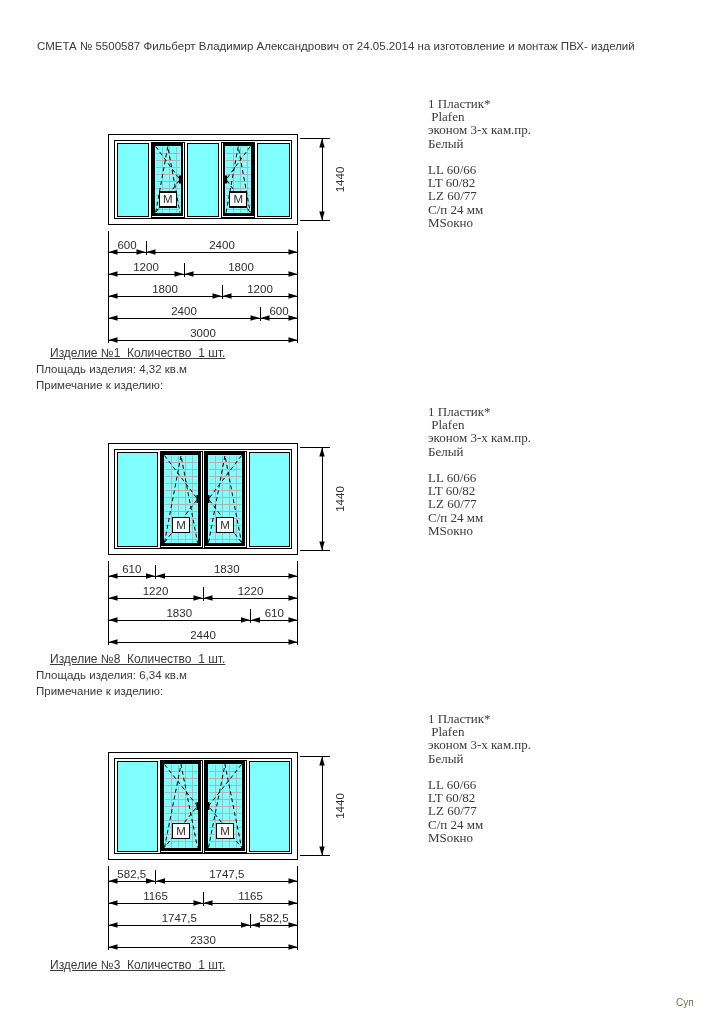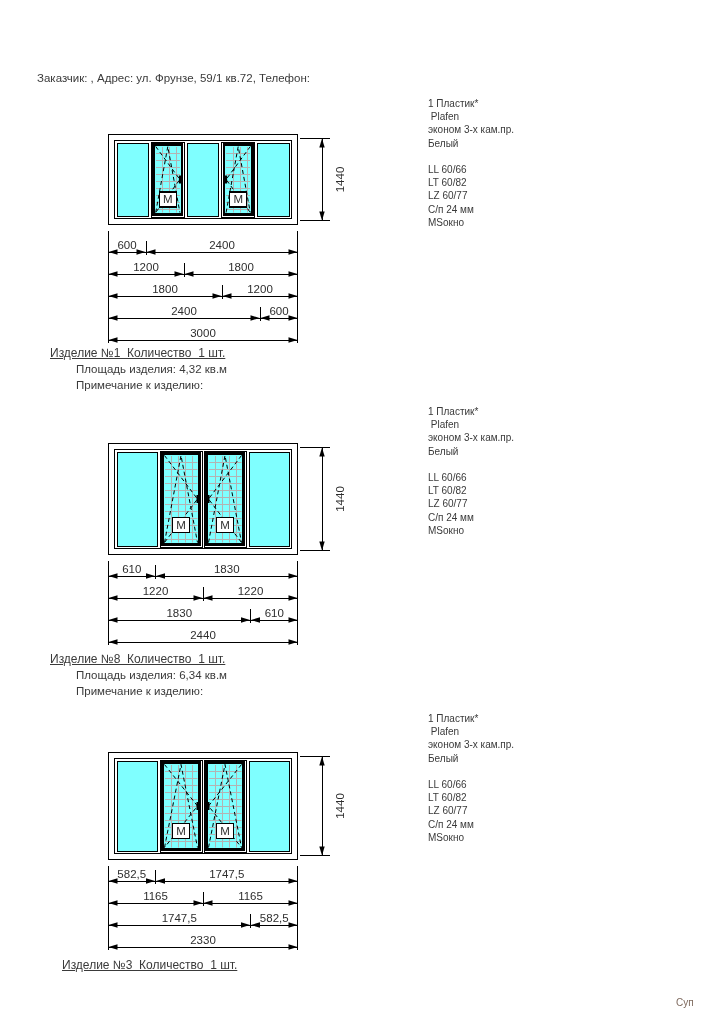--- a/index.html
+++ b/index.html
@@ -4,35 +4,35 @@
 <style>
   * { margin:0; padding:0; box-sizing:border-box; }
   html,body { background:#ffffff; }
   .page {
     position:relative; width:722px; height:1010px; background:#ffffff;
     font-family:"Liberation Sans", sans-serif; color:#333; overflow:hidden;
   }
   .hline { position:absolute; left:37px; font-size:11.5px; color:#3a3a3a; white-space:pre; }
   .h1 { top:40px; }
   .h2 { top:72px; }
-  .spec { position:absolute; left:428px; font-size:10px; color:#3a3a3a; }
+  .spec { position:absolute; left:428px; font-size:13px; color:#3a3a3a;font-family:Liberation Serif, serif; }
   .spec-line { height:13.2px; line-height:13.2px; white-space:pre; }
   .item-line { position:absolute; font-size:11.5px; color:#3a3a3a; white-space:pre; }
   .item-title { left:50px; font-size:12px;text-decoration:underline; }
-  .item-sub { left:36px;margin-left:40px; }
+  .item-sub { left:36px; }
   .win-svg { position:absolute; left:108px; }
   svg text { font-family:"Liberation Sans", sans-serif; font-size:11.5px; fill:#2e2e2e; }
   .footer-note { position:absolute; left:676px; top:997px; font-size:10px; color:#7d685c; }
   .cl { shape-rendering:crispEdges; }
 </style>
 </head>
 <body>
 
 <div class="page">
-  <div class="hline h2">Заказчик: , Адрес: ул. Фрунзе, 59/1 кв.72, Телефон:</div>
+  <div class="hline h1">СМЕТА № 5500587 Фильберт Владимир Александрович от 24.05.2014 на изготовление и монтаж ПВХ- изделий</div>
   <div id="blocks">
       <div class="spec" style="top: 97px;">
         <div class="spec-line">1 Пластик*</div>
         <div class="spec-line"> Plafen</div>
         <div class="spec-line">эконом 3-х кам.пр.</div>
         <div class="spec-line">Белый</div>
         <div class="spec-line"></div>
         <div class="spec-line">LL 60/66</div>
         <div class="spec-line">LT 60/82</div>
         <div class="spec-line">LZ 60/77</div>
@@ -381,16 +381,16 @@
             <polygon points="189.5,173 180.5,170.3 180.5,175.7" fill="#000"></polygon>
             <text x="166.25" y="169.5" text-anchor="middle">582,5</text>
           </g>
           <g>
             <line x1="0" y1="195" x2="190" y2="195" stroke="#000" class="cl"></line>
             <polygon points="0.5,195 9.5,192.3 9.5,197.7" fill="#000"></polygon>
             <polygon points="189.5,195 180.5,192.3 180.5,197.7" fill="#000"></polygon>
             <text x="95" y="191.5" text-anchor="middle">2330</text>
           </g>
         </svg></div>
-      <div class="item-line item-title" style="top: 958px; margin-left: 12px;">Изделие №3  Количество  1 шт.</div>
+      <div class="item-line item-title" style="top: 958px;">Изделие №3  Количество  1 шт.</div>
     </div>
   <div class="footer-note">Суп</div>
 </div>
 
 </body></html>

